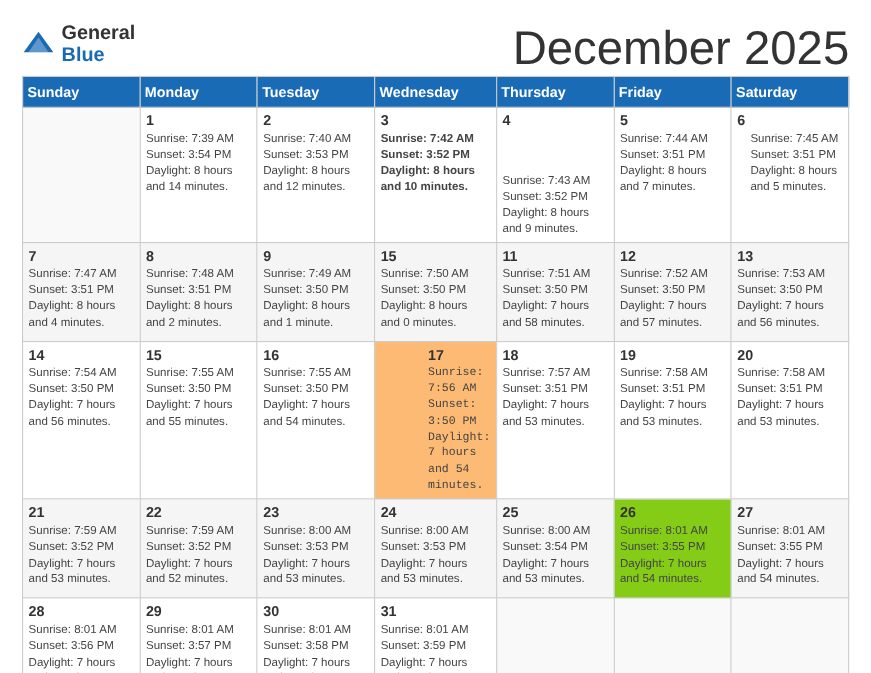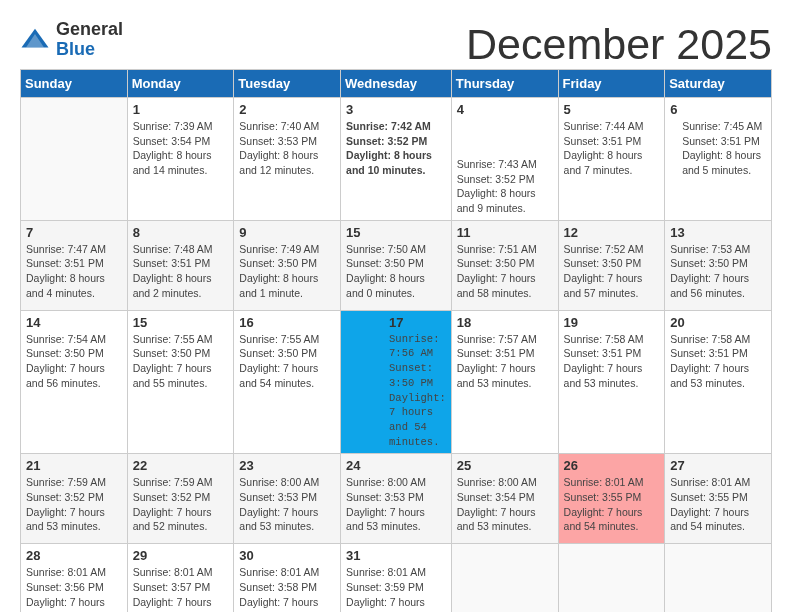--- a/index.html
+++ b/index.html
@@ -230,21 +230,21 @@
 Daylight: 7 hours
 and 55 minutes.</div>
         </td>
         <td style="background: rgb(255, 255, 255); margin-top: 41px;">
           <div class="day-number">16</div>
           <div class="day-info" style="white-space: pre-line;">Sunrise: 7:55 AM
 Sunset: 3:50 PM
 Daylight: 7 hours
 and 54 minutes.</div>
         </td>
-        <td style="background: #0ea5e9; padding-left: 48px;">
+        <td style="background: #fdba74; padding-left: 48px;">
           <div class="day-number">17</div>
           <div class="day-info" style="white-space: pre-line; font-family: Liberation Mono, monospace;">Sunrise: 7:56 AM
 Sunset: 3:50 PM
 Daylight: 7 hours
 and 54 minutes.</div>
         </td>
         <td style="background: rgb(255, 255, 255);">
           <div class="day-number">18</div>
           <div class="day-info" style="white-space: pre-line;">Sunrise: 7:57 AM
 Sunset: 3:51 PM
@@ -295,21 +295,21 @@
 Daylight: 7 hours
 and 53 minutes.</div>
         </td>
         <td style="background: rgb(245, 245, 245);">
           <div class="day-number">25</div>
           <div class="day-info" style="white-space: pre-line;">Sunrise: 8:00 AM
 Sunset: 3:54 PM
 Daylight: 7 hours
 and 53 minutes.</div>
         </td>
-        <td style="background: #fca5a5;">
+        <td style="background: #84cc16;">
           <div class="day-number">26</div>
           <div class="day-info" style="white-space: pre-line;">Sunrise: 8:01 AM
 Sunset: 3:55 PM
 Daylight: 7 hours
 and 54 minutes.</div>
         </td>
         <td style="background: rgb(245, 245, 245);">
           <div class="day-number">27</div>
           <div class="day-info" style="white-space: pre-line;">Sunrise: 8:01 AM
 Sunset: 3:55 PM

